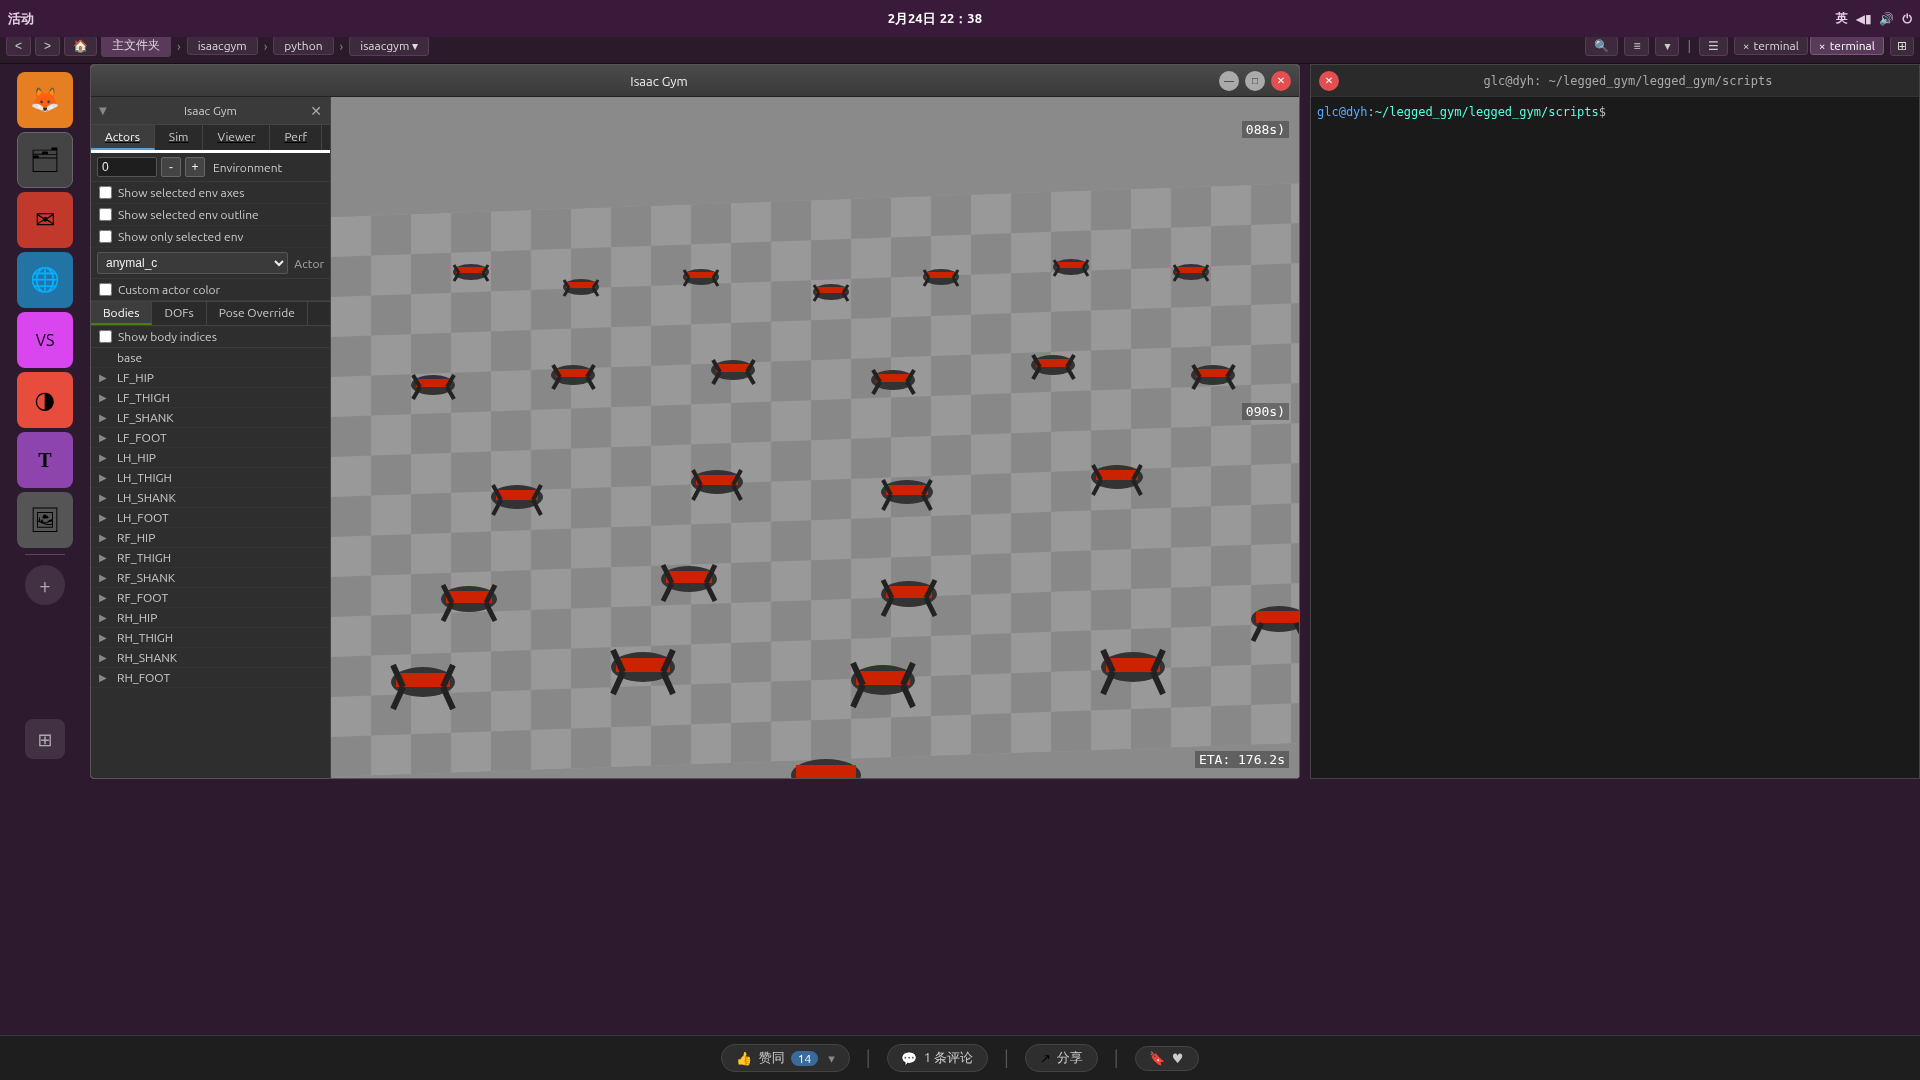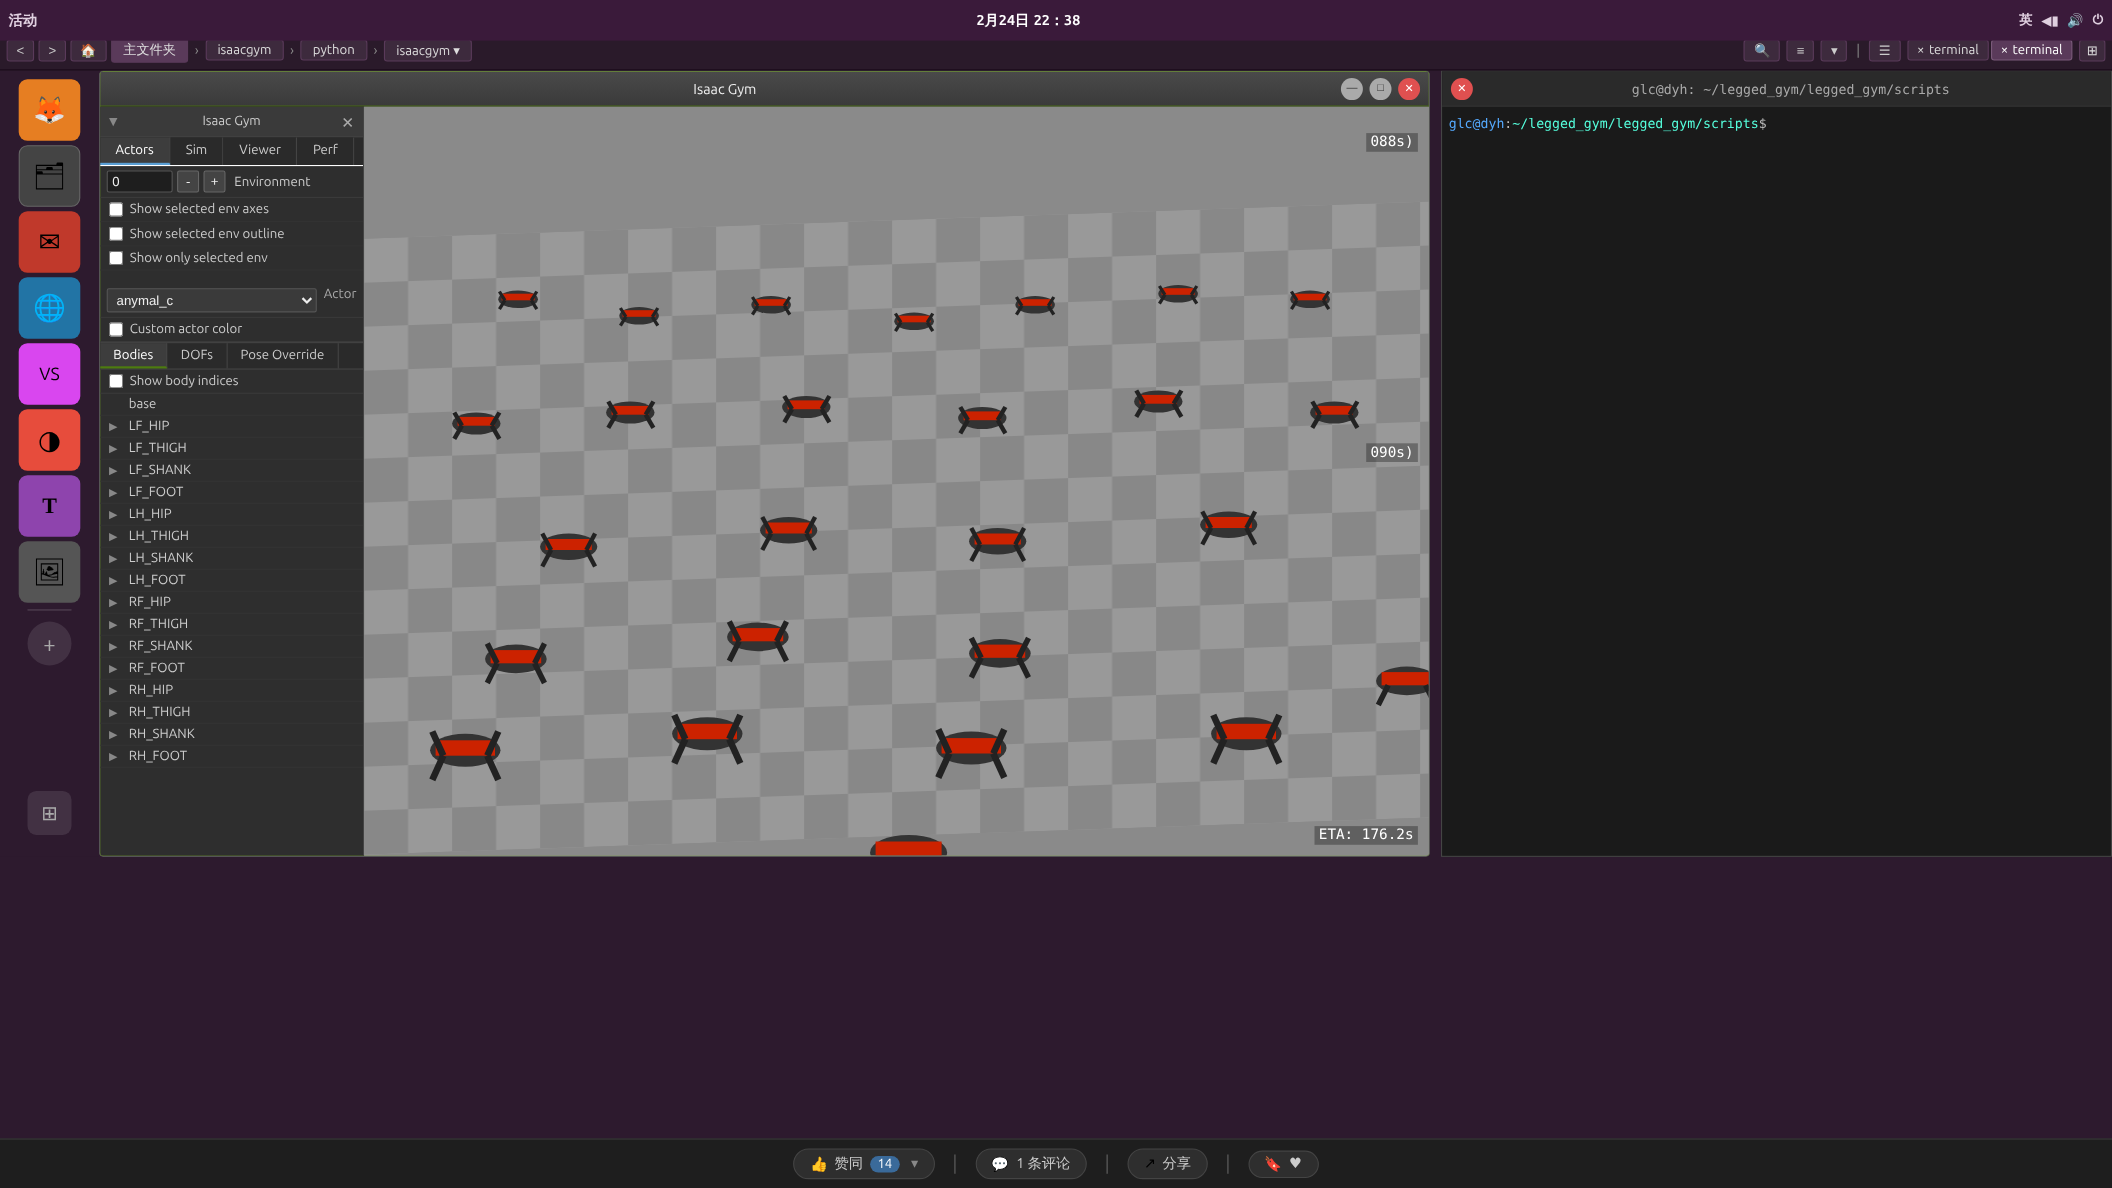--- a/index.html
+++ b/index.html
@@ -67,21 +67,21 @@
       background: #5a3a5a;
     }
     .filebar-separator { color: #888; margin: 0 2px; }
 
     
     .isaac-window {
       position: absolute;
       top: 64px; left: 90px;
       width: 1210px;
       height: 715px;
-      background: #84cc16;
+      background: #fdba74;
       border: 1px solid #555;
       border-radius: 4px;
       overflow: hidden;
       z-index: 50;
     }
     .isaac-titlebar {
       height: 32px;
       background: linear-gradient(180deg, #4a4a4a 0%, #3a3a3a 100%);
       display: flex;
       align-items: center;
@@ -129,21 +129,22 @@
       border-bottom: 1px solid #444;
       height: 28px;
     }
     .panel-title { color: #ccc; font-size: 12px; }
     .panel-close-btn {
       background: none; border: none; color: #aaa; cursor: pointer; font-size: 14px;
     }
     .tabs-row {
       display: flex;
       background: #2a2a2a;
-      border-bottom: 1px solid #ffffff;
+      border-bottom: 3px solid #ffffff;
+      text-decoration: underline;
     }
     .tab {
       padding: 5px 14px;
       color: #ccc;
       font-size: 12px;
       cursor: pointer;
       border-right: 1px solid #444;
       background: #2a2a2a;
     }
     .tab.active {
@@ -205,21 +206,20 @@
       border-bottom: 1px solid #3a3a3a;
     }
     .actor-dropdown {
       flex: 1;
       background: #3a3a3a;
       border: 1px solid #555;
       color: #eee;
       padding: 2px 4px;
       font-size: 12px;
       border-radius: 2px;
-      margin-top: 12px;
     }
     .actor-label { color: #aaa; font-size: 12px; }
 
     
     .reset-btn {
       margin: 6px 8px;
       background: #4a4a4a;
       border: 1px solid #666;
       color: #ddd;
       padding: 4px 10px;

